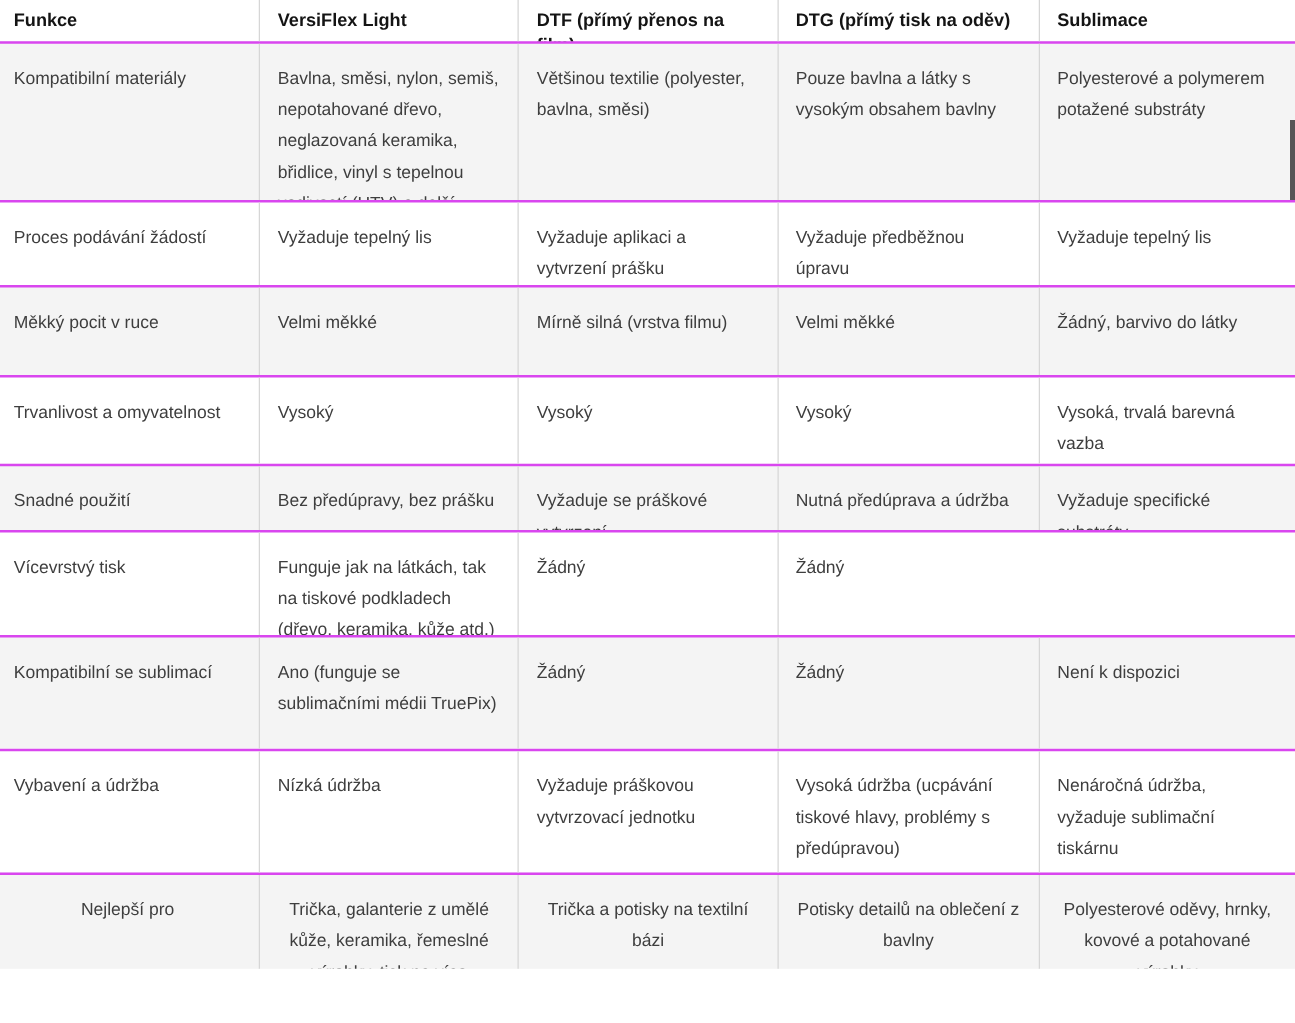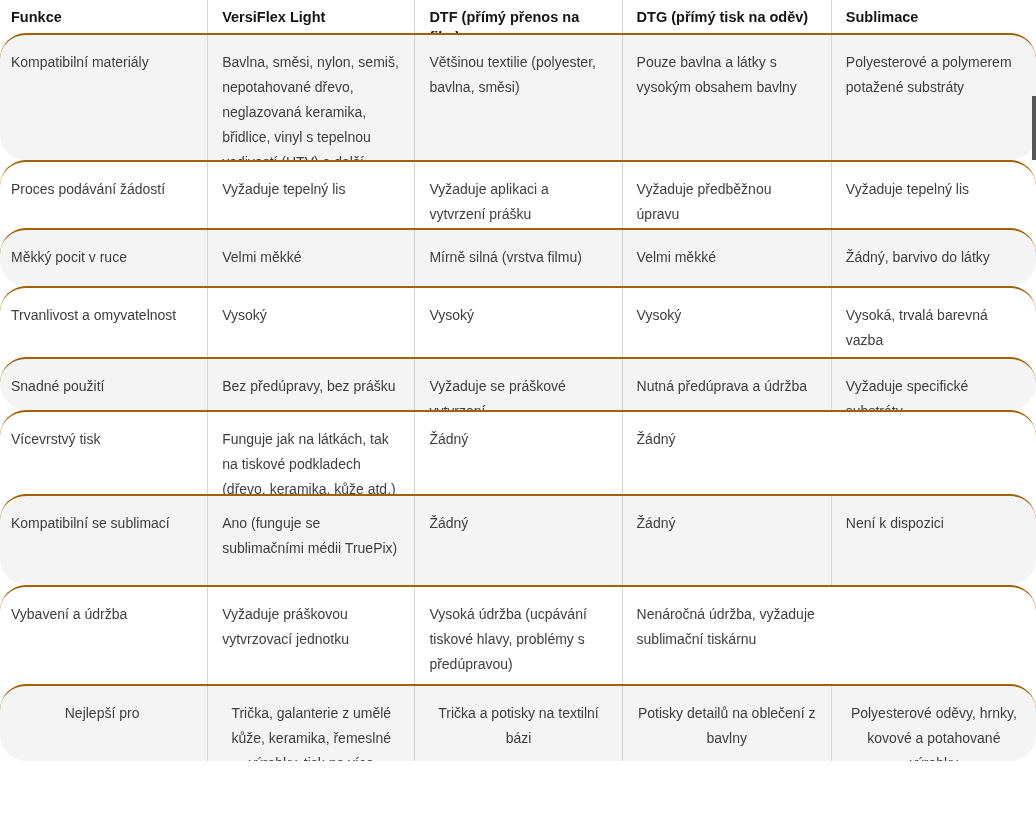--- a/index.html
+++ b/index.html
@@ -11,21 +11,21 @@
   }
   .viewport { position: relative; width: 1036px; height: 818px; }
 
   .cmp-table { width: 1036px; }
 
   .row {
     display: grid;
     grid-template-columns: 20% 20% 20% 20.2% 19.8%;
     width: 100%;
   }
-  .row.body { border-top: 2px solid #a16207; border-radius: 26px; }
+  .row.body { border-top: 2px solid #d946ef; }
   .row.gray { background: #f4f4f4; }
   .row.white { background: #ffffff; }
 
   .cell {
     padding: 15px 14px 8px 14px;
     font-size: 14px;
     line-height: 25px;
     color: #3e3e3e;
     overflow: hidden;
   }
@@ -37,21 +37,21 @@
     padding-top: 7px; padding-bottom: 0;
     font-weight: bold;
     font-size: 14.5px;
     color: #141414;
     line-height: 20px;
   }
   .row.head .cell.feature { padding-left: 11px; }
 
   .r1 { height: 127px; }
   .r2 { height: 68px; }
-  .r3 { height: 58px; }
+  .r3 { height: 72px; }
   .r4 { height: 71px; }
   .r5 { height: 53px; }
   .r6 { height: 84px; }
   .r7 { height: 91px; }
   .r8 { height: 99px; }
   .r9 { height: 77px; text-align: center; }
 
   .scrollbar-thumb {
     position: absolute;
     right: 0;
@@ -126,20 +126,21 @@
     <div class="row body gray r7">
       <div class="cell feature">Kompatibilní se sublimací</div>
       <div class="cell">Ano (funguje se sublimačními médii TruePix)</div>
       <div class="cell">Žádný</div>
       <div class="cell">Žádný</div>
       <div class="cell">Není k dispozici</div>
     </div>
 
     <div class="row body white r8">
       <div class="cell feature">Vybavení a údržba</div>
+      <div class="cell">Nízká údržba</div>
       <div class="cell">Vyžaduje práškovou vytvrzovací jednotku</div>
       <div class="cell">Vysoká údržba (ucpávání tiskové hlavy, problémy s předúpravou)</div>
       <div class="cell">Nenáročná údržba, vyžaduje sublimační tiskárnu</div>
     </div>
 
     <div class="row body gray r9">
       <div class="cell feature">Nejlepší pro</div>
       <div class="cell">Trička, galanterie z umělé kůže, keramika, řemeslné výrobky, tisk na více povrchů, aplikace s přenosem tepla</div>
       <div class="cell">Trička a potisky na textilní bázi</div>
       <div class="cell">Potisky detailů na oblečení z bavlny</div>

